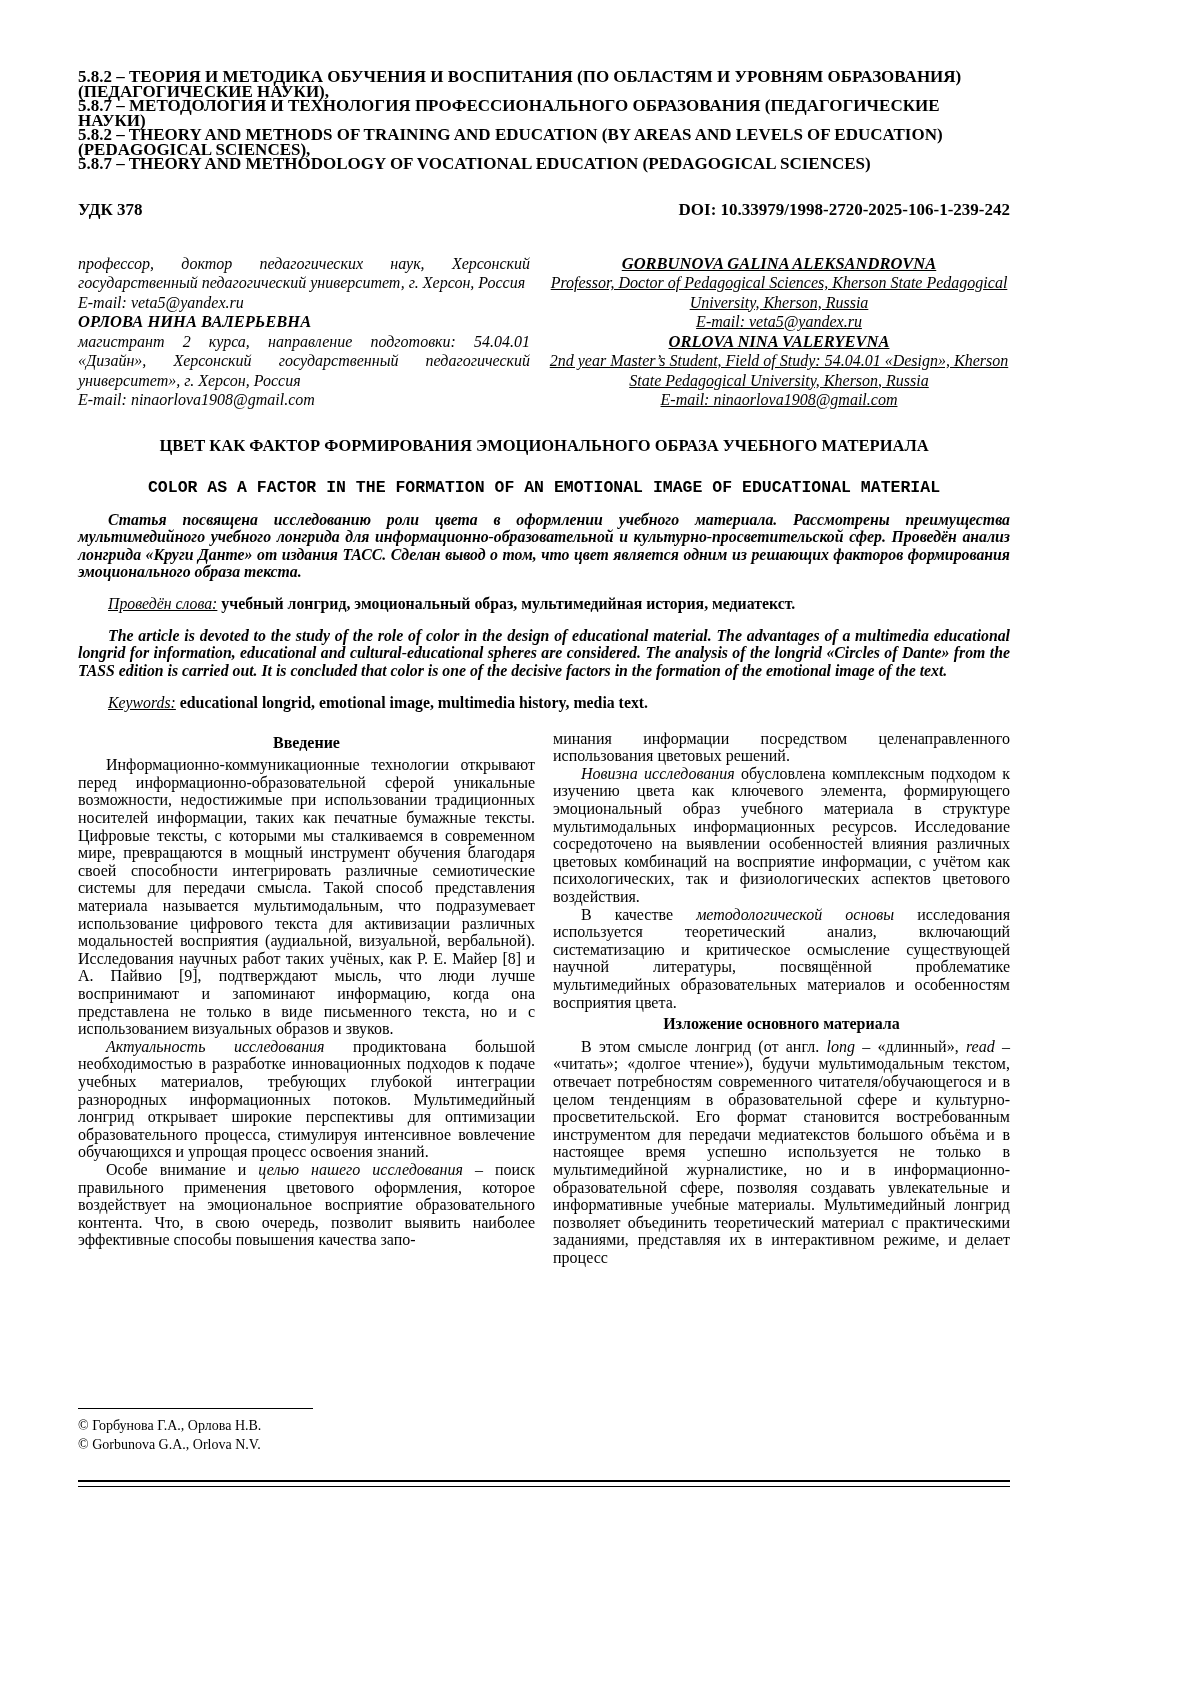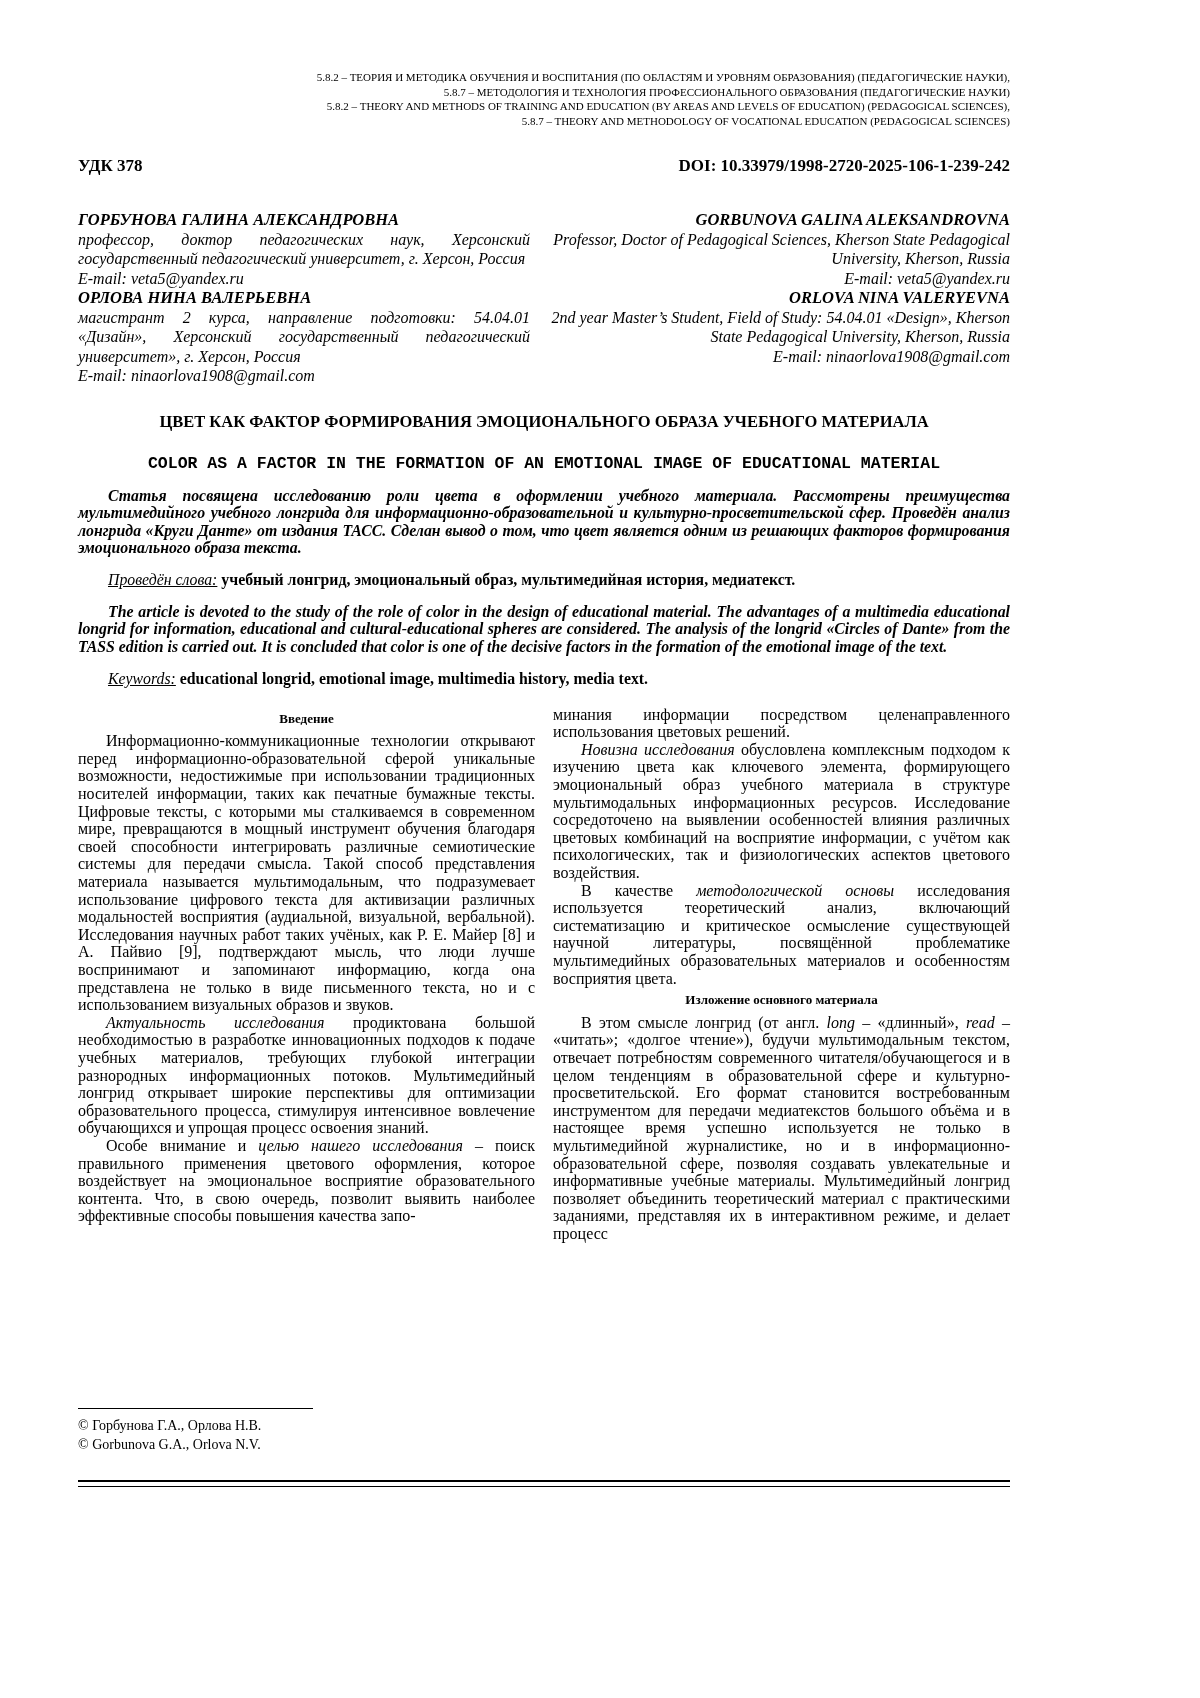--- a/index.html
+++ b/index.html
@@ -4,42 +4,42 @@
 <style>
   html, body { margin: 0; padding: 0; }
   body {
     width: 1200px; height: 1698px;
     background: #ffffff; color: #000;
     font-family: "Liberation Serif", "DejaVu Serif", serif;
     overflow: hidden;
   }
   .page { position: relative; width: 932px; margin-left: 78px; padding-top: 70px; height: 1628px; }
 
-  .spec-header { text-align: right; font-weight: normal; font-size: 11px; line-height: 14.5px; }
+  .spec-header { text-align: left; font-weight: bold; font-size: 17px; line-height: 14.5px; }
 
   .udk-row { display: flex; justify-content: space-between; margin-top: 28px; font-weight: bold; font-size: 17px; }
 
   .authors { display: flex; justify-content: space-between; margin-top: 34px; font-size: 16px; line-height: 19.5px; font-style: italic; }
   .authors-ru { width: 452px; text-align: justify; }
-  .authors-en { width: 462px; text-align: right; }
+  .authors-en { width: 462px; text-align: center; text-decoration: underline; }
   .author-name { font-weight: bold; font-size: 16.5px; font-style: italic; }
 
   .title { text-align: center; font-weight: bold; font-size: 16.5px; margin: 26px 0 0 0; }
   .title-en { margin-top: 22px; font-family: Liberation Mono, monospace; }
 
   .abstract { text-align: justify; font-weight: bold; font-style: italic; font-size: 15.8px; line-height: 17.6px; margin: 14px 0 0 0; text-indent: 30px; }
   .abstract-en { margin-top: 14px; }
 
   .keywords { margin: 14px 0 0 0; text-indent: 30px; font-size: 15.8px; line-height: 18px; }
   .kw-label { font-style: italic; text-decoration: underline; }
   .kw-text { font-weight: bold; }
 
   .columns { display: flex; gap: 18px; margin-top: 18px; }
   .col { width: 457px; text-align: justify; font-size: 16px; line-height: 17.6px; }
-  .col-heading { text-align: center; font-weight: bold; font-size: 13px; margin: 4px 0 5px 0; }
+  .col-heading { text-align: center; font-weight: bold; font-size: 16px; margin: 4px 0 5px 0; }
   .body-p { margin: 0; text-indent: 28px; }
   .body-p.noindent { text-indent: 0; }
   .it { font-style: italic; }
 
   .page-footer { position: absolute; left: 0; right: 0; top: 1408px; }
   .footnote-rule { width: 235px; border-top: 1px solid #000; margin-bottom: 7px; }
   .copyright { font-size: 14px; line-height: 19px; }
 
   .pagebar { margin-top: 26px; }
   .pagebar-topline { border-top: 1.6px solid #000; }
@@ -60,21 +60,20 @@
     <div>5.8.7 – THEORY AND METHODOLOGY OF VOCATIONAL EDUCATION (PEDAGOGICAL SCIENCES)</div>
   </header>
 
   <div class="udk-row">
     <span>УДК 378</span>
     <span>DOI: 10.33979/1998-2720-2025-106-1-239-242</span>
   </div>
 
   <div class="authors">
     <div class="authors-ru">
-      <div class="author-name">ГОРБУНОВА ГАЛИНА АЛЕКСАНДРОВНА</div>
       <div>профессор, доктор педагогических наук, Херсонский государственный педагогический университет, г. Херсон, Россия</div>
       <div>E-mail: veta5@yandex.ru</div>
       <div class="author-name">ОРЛОВА НИНА ВАЛЕРЬЕВНА</div>
       <div>магистрант 2 курса, направление подготовки: 54.04.01 «Дизайн», Херсонский государственный педагогический университет», г. Херсон, Россия</div>
       <div>E-mail: ninaorlova1908@gmail.com</div>
     </div>
     <div class="authors-en">
       <div class="author-name">GORBUNOVA GALINA ALEKSANDROVNA</div>
       <div>Professor, Doctor of Pedagogical Sciences, Kherson State Pedagogical University, Kherson, Russia</div>
       <div>E-mail: veta5@yandex.ru</div>

